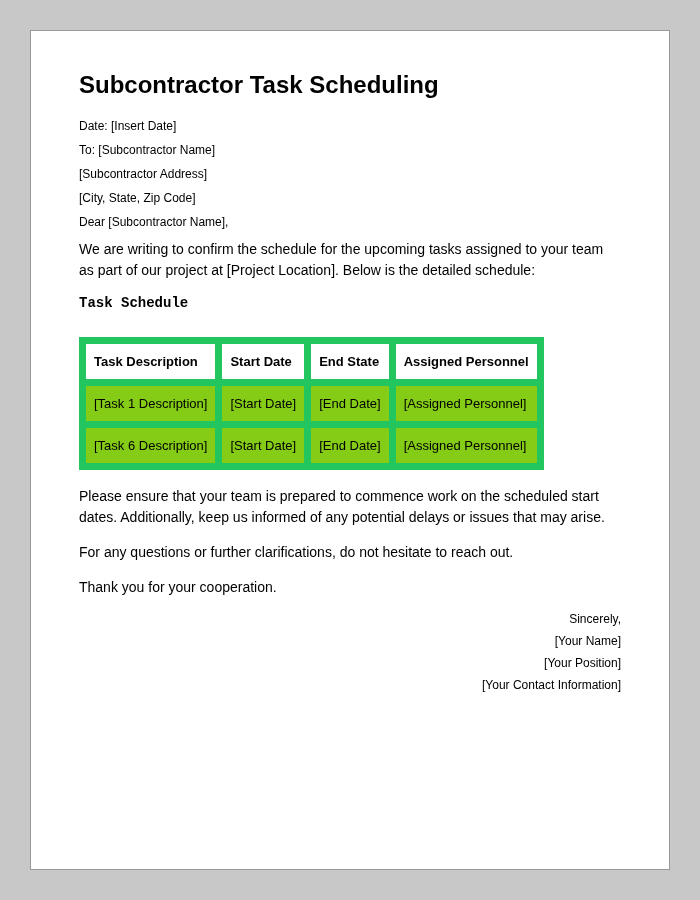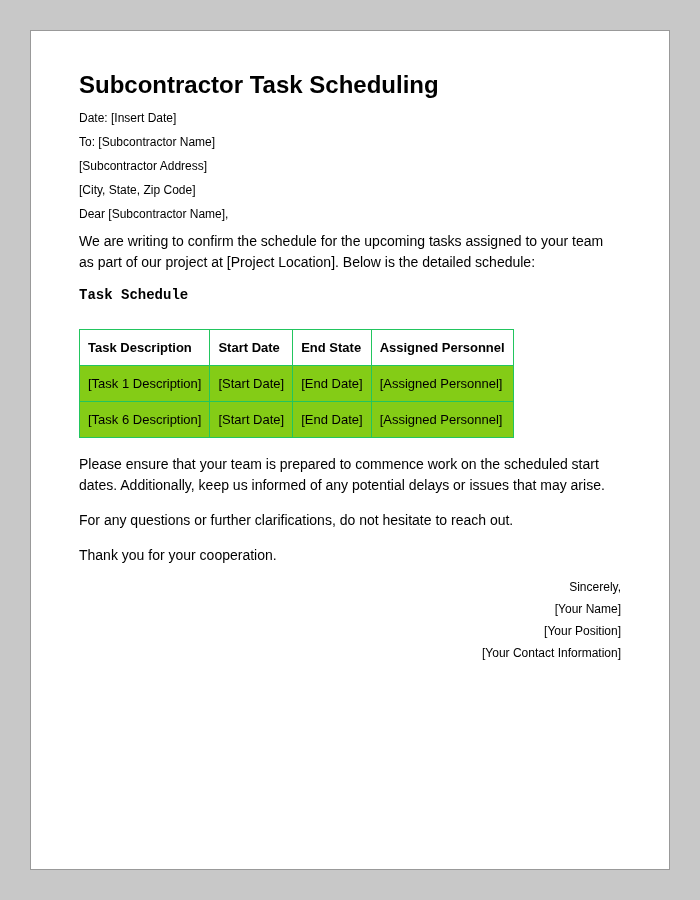--- a/index.html
+++ b/index.html
@@ -23,21 +23,21 @@
       min-height: 840px;
       background: #ffffff;
       border: 1px solid #999;
       padding: 40px 48px;
       position: relative;
     }
 
     .doc-title {
       font-size: 24px;
       font-weight: bold;
-      margin-bottom: 12px;
+      margin-bottom: 20px;
       font-family: Arial, Helvetica, sans-serif;
     }
 
     .doc-line {
       font-size: 12px;
       margin-bottom: 10px;
       font-family: Arial, Helvetica, sans-serif;
     }
 
     .doc-paragraph {
@@ -57,21 +57,21 @@
 
     .schedule-table {
       border-collapse: collapse;
       margin-bottom: 16px;
       font-size: 13px;
       font-family: Arial, Helvetica, sans-serif;
     }
 
     .schedule-table th,
     .schedule-table td {
-      border: 1px solid #22c55e;
+      border: 7px solid #22c55e;
       padding: 10px 8px;
       text-align: left;
     }
 
     .schedule-table th {
       font-weight: bold;
       background: #fff;
     }
 
     .schedule-table td {

